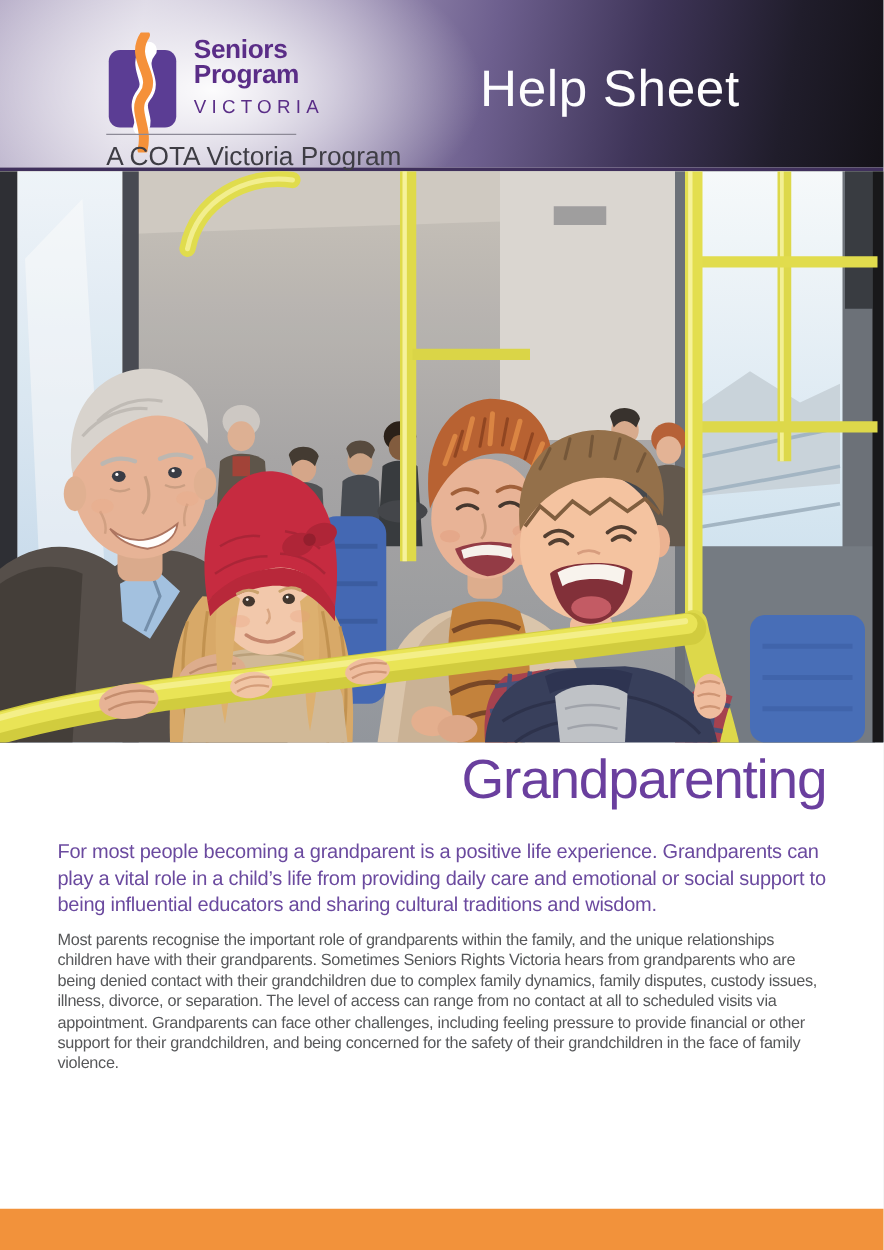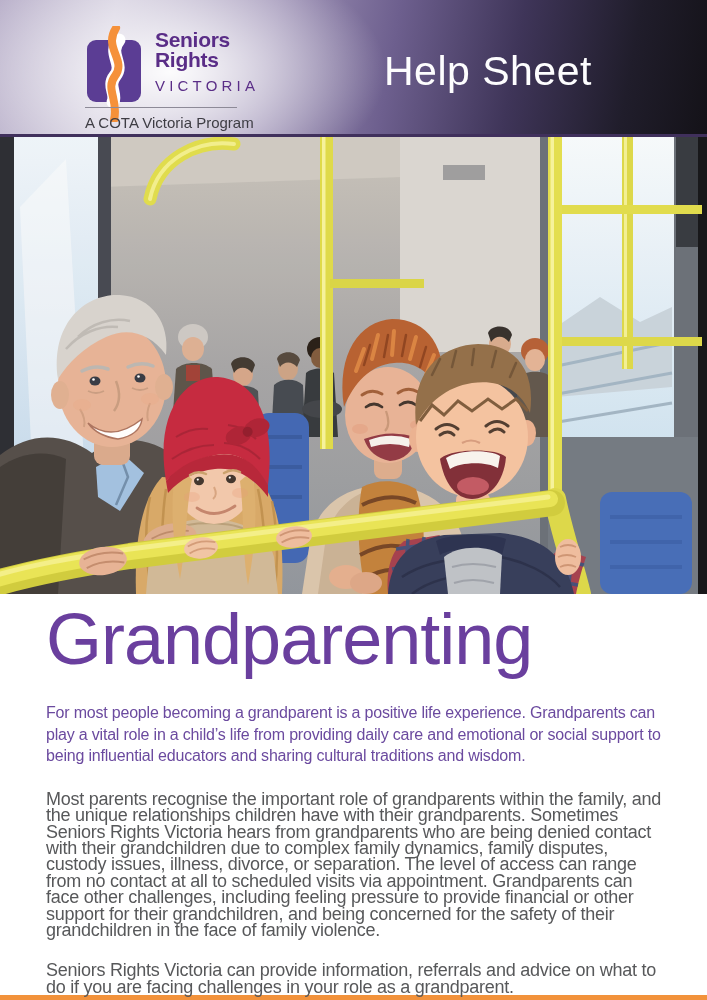--- a/index.html
+++ b/index.html
@@ -14,50 +14,50 @@
   .header{position:relative;height:137px;flex:0 0 137px;border-bottom:3px solid #40305c;
     background:
       radial-gradient(ellipse 300px 170px at 170px 72px, rgba(255,255,255,.96), rgba(255,255,255,0) 72%),
       linear-gradient(100deg,#b9b0ca 0%,#cfc9db 16%,#9e92b6 38%,#6d5f8e 55%,#3f3559 72%,#201d2b 88%,#141218 100%);}
   .logo{position:absolute;left:85px;top:18px;width:190px;}
   .logo-mark{position:absolute;left:0;top:8px;}
   .logo-words{position:absolute;left:70px;top:12px;line-height:20px;}
   .logo-line{font-weight:bold;font-size:21px;color:#5a2d87;letter-spacing:-.3px;}
   .logo-victoria{font-size:15px;color:#5a2d87;letter-spacing:4.2px;margin-top:6px;}
   .logo-rule{position:absolute;left:0;top:89px;width:152px;border-top:1px solid #8d8a97;}
-  .logo-tagline{position:absolute;left:0;top:96px;width:190px;font-size:15px;color:#3e3d44;white-space:nowrap;}
+  .logo-tagline{position:absolute;left:0;top:96px;width:190px;font-size:21px;color:#3e3d44;white-space:nowrap;}
   .help-sheet{position:absolute;left:384px;top:48px;color:#fdfdfe;font-size:41px;letter-spacing:.5px;font-weight:400;text-align:right;}
 
   
   .hero{flex:0 0 457px;height:457px;position:relative;background:#9aa1a9;}
   .hero svg{display:block}
 
   
   .content{flex:1;padding:0 46px;position:relative;}
-  .doc-title{margin-top:6px;text-align:left;font-size:72px;font-weight:400;color:var(--title-purple);letter-spacing:-1px;line-height:1.1;}
+  .doc-title{margin-top:6px;text-align:right;font-size:44px;font-weight:400;color:var(--title-purple);letter-spacing:-1px;line-height:1.1;}
   .intro{margin-top:23px;font-size:16px;line-height:21.5px;color:var(--intro-purple);letter-spacing:-.2px;}
-  .body-p{margin-top:24px;font-size:18px;line-height:16.4px;color:var(--body-gray);letter-spacing:-.25px;}
+  .body-p{margin-top:8px;font-size:13px;line-height:16.4px;color:var(--body-gray);letter-spacing:-.25px;}
   
   .footer-bar{flex:0 0 33px;height:33px;background:var(--accent-orange);}
 </style>
 </head>
 <body>
 
 <div class="page">
 
   <div class="header">
     <div class="logo">
       <svg class="logo-mark" width="58" height="96" viewBox="0 0 58 96">
         <rect x="2" y="14" width="54" height="62" rx="9" fill="#5b3d94"></rect>
         <path d="M34,14 C22,28 40,38 30,50 C22,60 32,68 28,76" stroke="#ffffff" stroke-width="13" fill="none" stroke-linecap="round"></path>
         <path d="M31,2 C18,22 42,34 30,50 C20,63 34,74 29,94" stroke="#f5913a" stroke-width="8" fill="none" stroke-linecap="round"></path>
       </svg>
       <div class="logo-words">
         <div class="logo-line">Seniors</div>
-        <div class="logo-line">Rights</div>
+        <div class="logo-line">Program</div>
         <div class="logo-victoria">VICTORIA</div>
       </div>
       <div class="logo-rule"></div>
       <div class="logo-tagline">A COTA Victoria Program</div>
     </div>
     <div class="help-sheet">Help Sheet</div>
   </div>
 
   <div class="hero">
     <svg width="707" height="457" viewBox="0 0 707 457" preserveAspectRatio="none">
@@ -252,18 +252,17 @@
       <ellipse cx="366" cy="446" rx="16" ry="11" fill="#dca585"></ellipse>
 
       <rect x="0" y="0" width="707" height="457" fill="#ffdfae" opacity="0.05"></rect>
     </svg>
   </div>
 
   <div class="content">
     <h1 class="doc-title">Grandparenting</h1>
     <p class="intro">For most people becoming a grandparent is a positive life experience. Grandparents can play a vital role in a child’s life from providing daily care and emotional or social support to being influential educators and sharing cultural traditions and wisdom.</p>
     <p class="body-p">Most parents recognise the important role of grandparents within the family, and the unique relationships children have with their grandparents. Sometimes Seniors Rights Victoria hears from grandparents who are being denied contact with their grandchildren due to complex family dynamics, family disputes, custody issues, illness, divorce, or separation. The level of access can range from no contact at all to scheduled visits via appointment. Grandparents can face other challenges, including feeling pressure to provide financial or other support for their grandchildren, and being concerned for the safety of their grandchildren in the face of family violence.</p>
-    <p class="body-p">Seniors Rights Victoria can provide information, referrals and advice on what to do if you are facing challenges in your role as a grandparent.</p>
   </div>
 
   <div class="footer-bar"></div>
 
 </div>
 
 </body></html>

